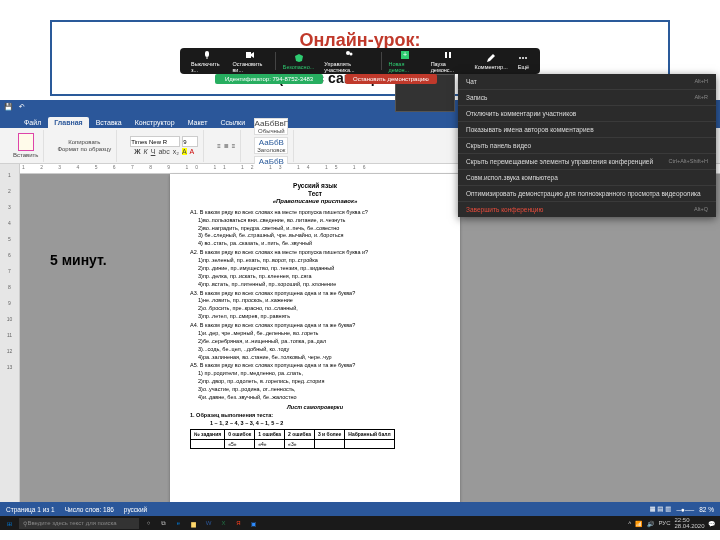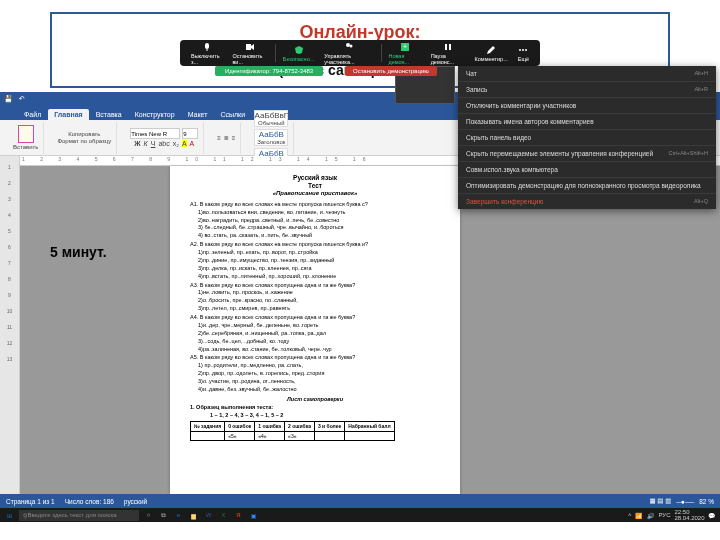--- a/index.html
+++ b/index.html
@@ -1,17 +1,17 @@
 <!DOCTYPE html>
 <html><head>
 <meta charset="utf-8">
 <style>
 *{margin:0;padding:0;box-sizing:border-box;font-family:Arial,sans-serif}
 body{width:720px;height:540px;background:#fff;overflow:hidden;position:relative}
-.header-box{margin:12px 50px 4px;border:2px solid #2a5a9a;padding:8px 10px;text-align:center}
+.header-box{margin:20px 50px 4px;border:2px solid #2a5a9a;padding:8px 10px;text-align:center}
 .header-box h1{color:#c0392b;font-size:18px;font-weight:bold}
 .header-box h2{color:#111;font-size:15px;font-weight:bold;margin-top:2px}
 .header-box h3{color:#111;font-size:14px;font-weight:bold}
 .app{position:relative;width:720px;height:430px;background:#f3f3f3;font-size:7px}
 .titlebar{height:14px;background:#2b579a;display:flex;align-items:center;color:#fff;padding:0 4px}
 .titlebar .left{display:flex;gap:6px}
 .titlebar .mid{flex:1}
 .tabs{height:14px;background:#2b579a;display:flex;align-items:flex-end;gap:1px;padding-left:18px;color:#fff;font-size:7px}
 .tab{padding:2px 6px;background:#2b579a}
 .tab.active{background:#f3f3f3;color:#2b579a;font-weight:bold;border-radius:2px 2px 0 0}

